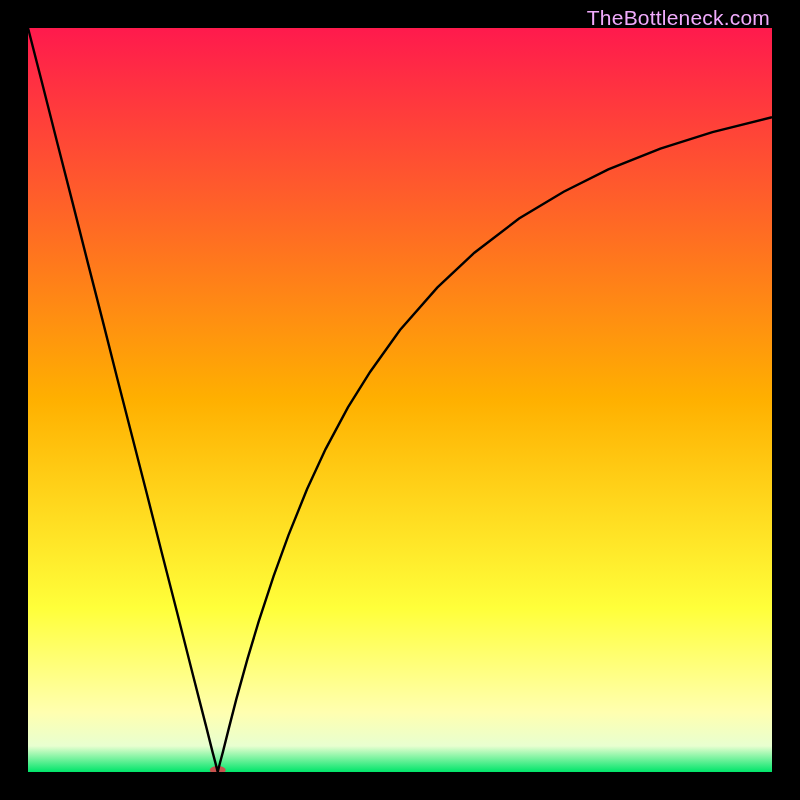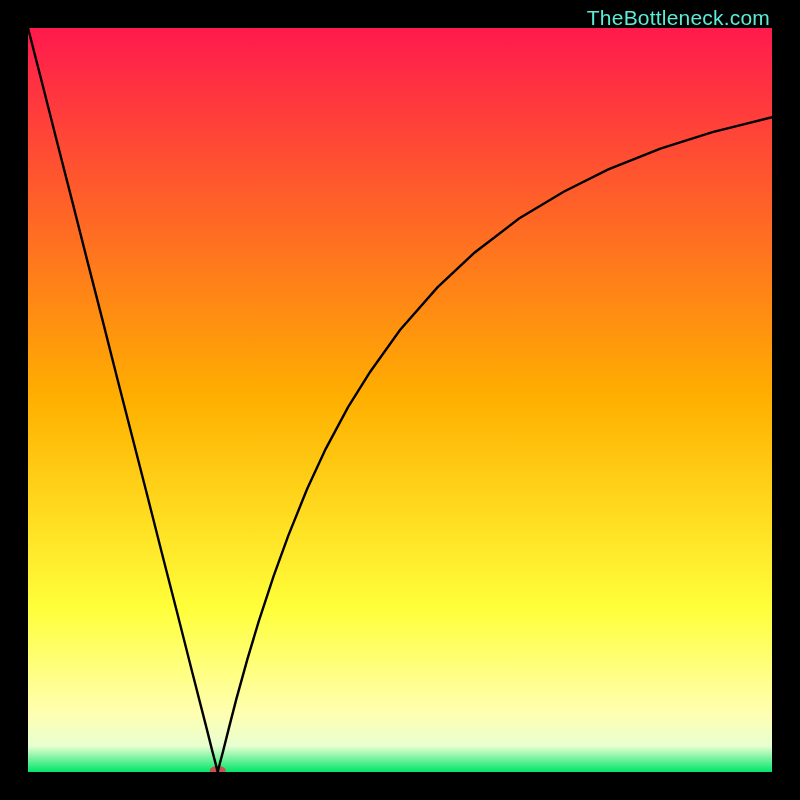--- a/index.html
+++ b/index.html
@@ -23,21 +23,21 @@
     position: absolute;
     left: 0;
     top: 0;
     width: 744px;
     height: 744px;
   }
   .watermark {
     position: absolute;
     top: 6px;
     right: 30px;
-    color: #5eead4;
+    color: #f0abfc;
     font-size: 21px;
     font-weight: 500;
     letter-spacing: 0.2px;
   }
   svg { display: block; }
 </style>
 </head>
 <body>
 
 <div class="frame">

